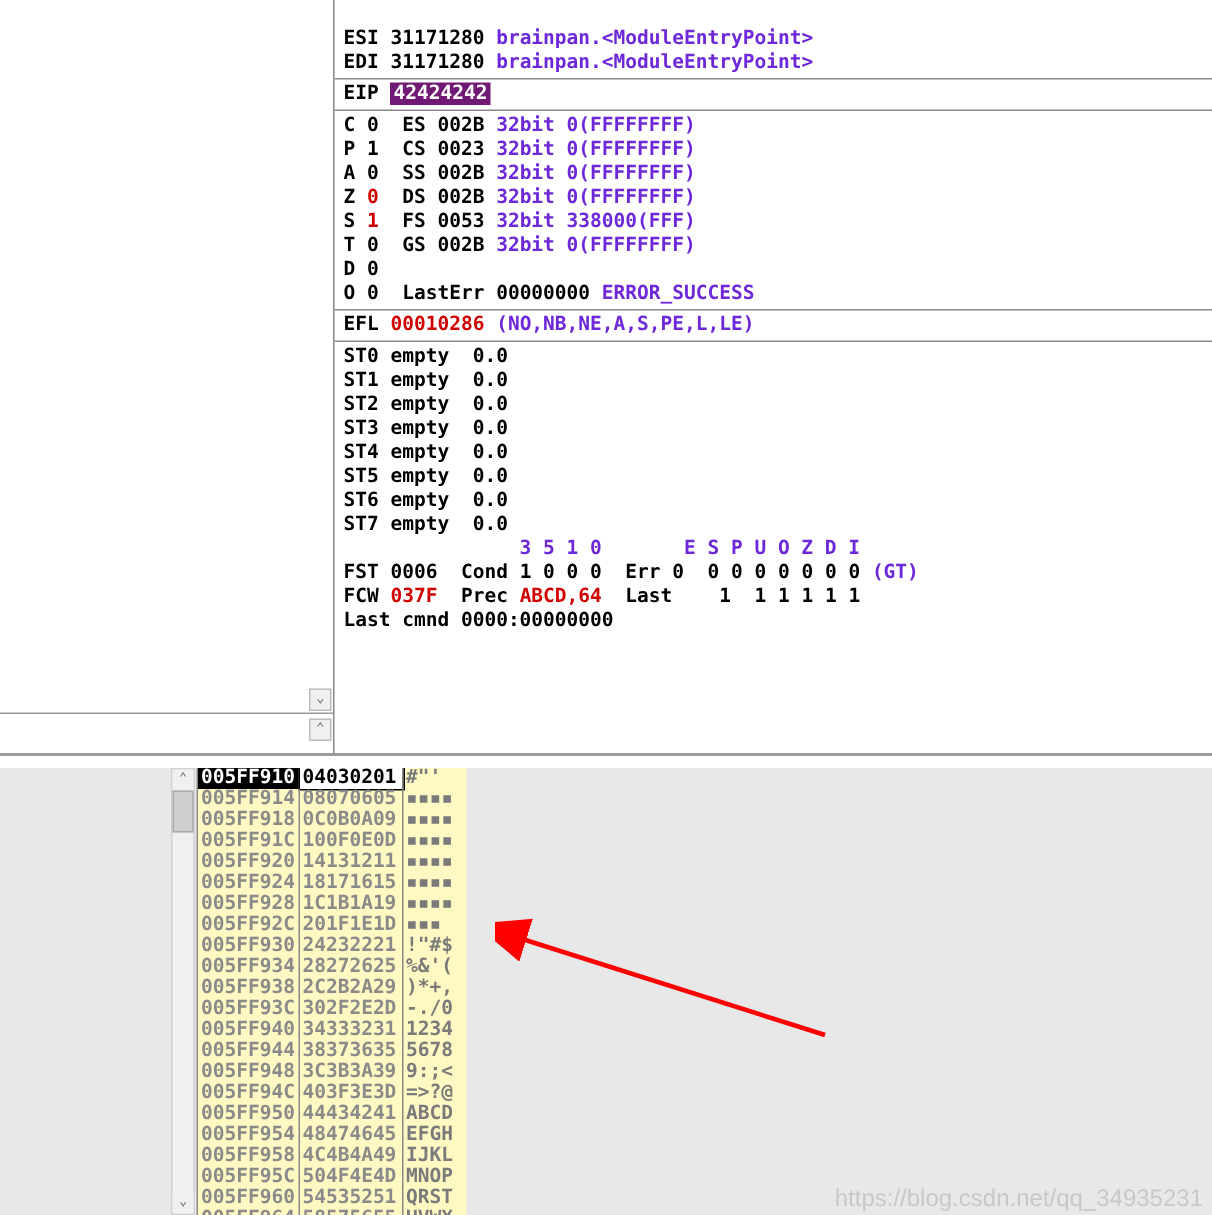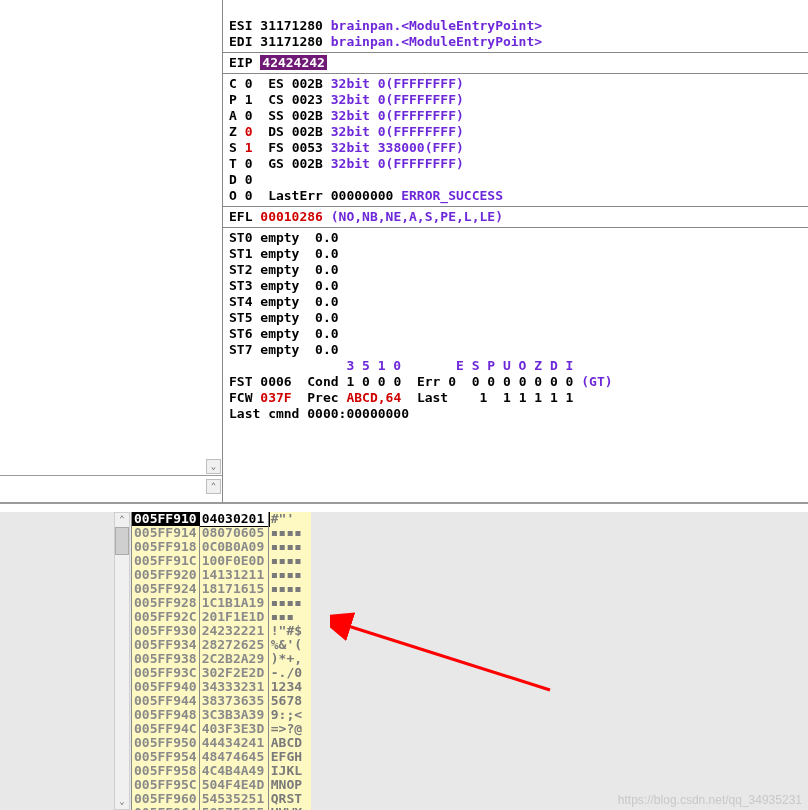--- a/index.html
+++ b/index.html
@@ -130,21 +130,21 @@
     top: 98px;
     width: 230px;
     height: 90px;
     pointer-events: none;
   }
   .watermark {
     position: absolute;
     right: 6px;
     bottom: 2px;
     color: #c8c8c8;
-    font-size: 12px;
+    font-size: 16px;
     font-family: Arial, sans-serif;
   }
   .left-stub {
     position: absolute;
     left: 0;
     top: 512px;
     width: 114px;
     height: 298px;
     background: #fff;
   }

